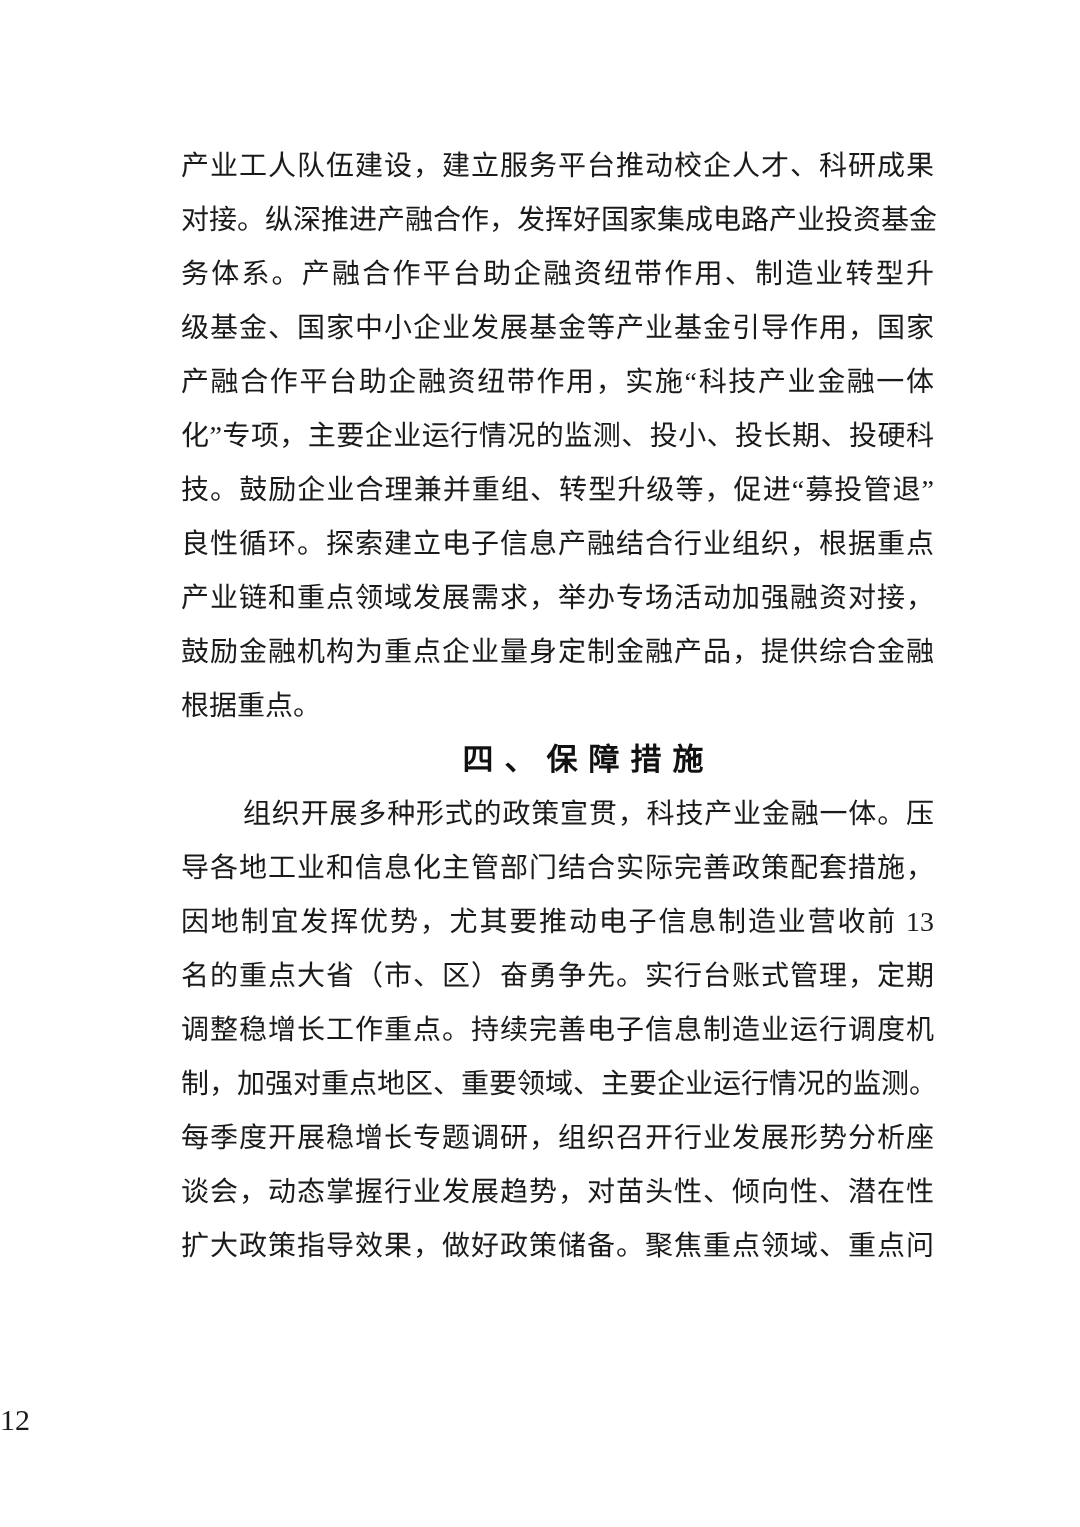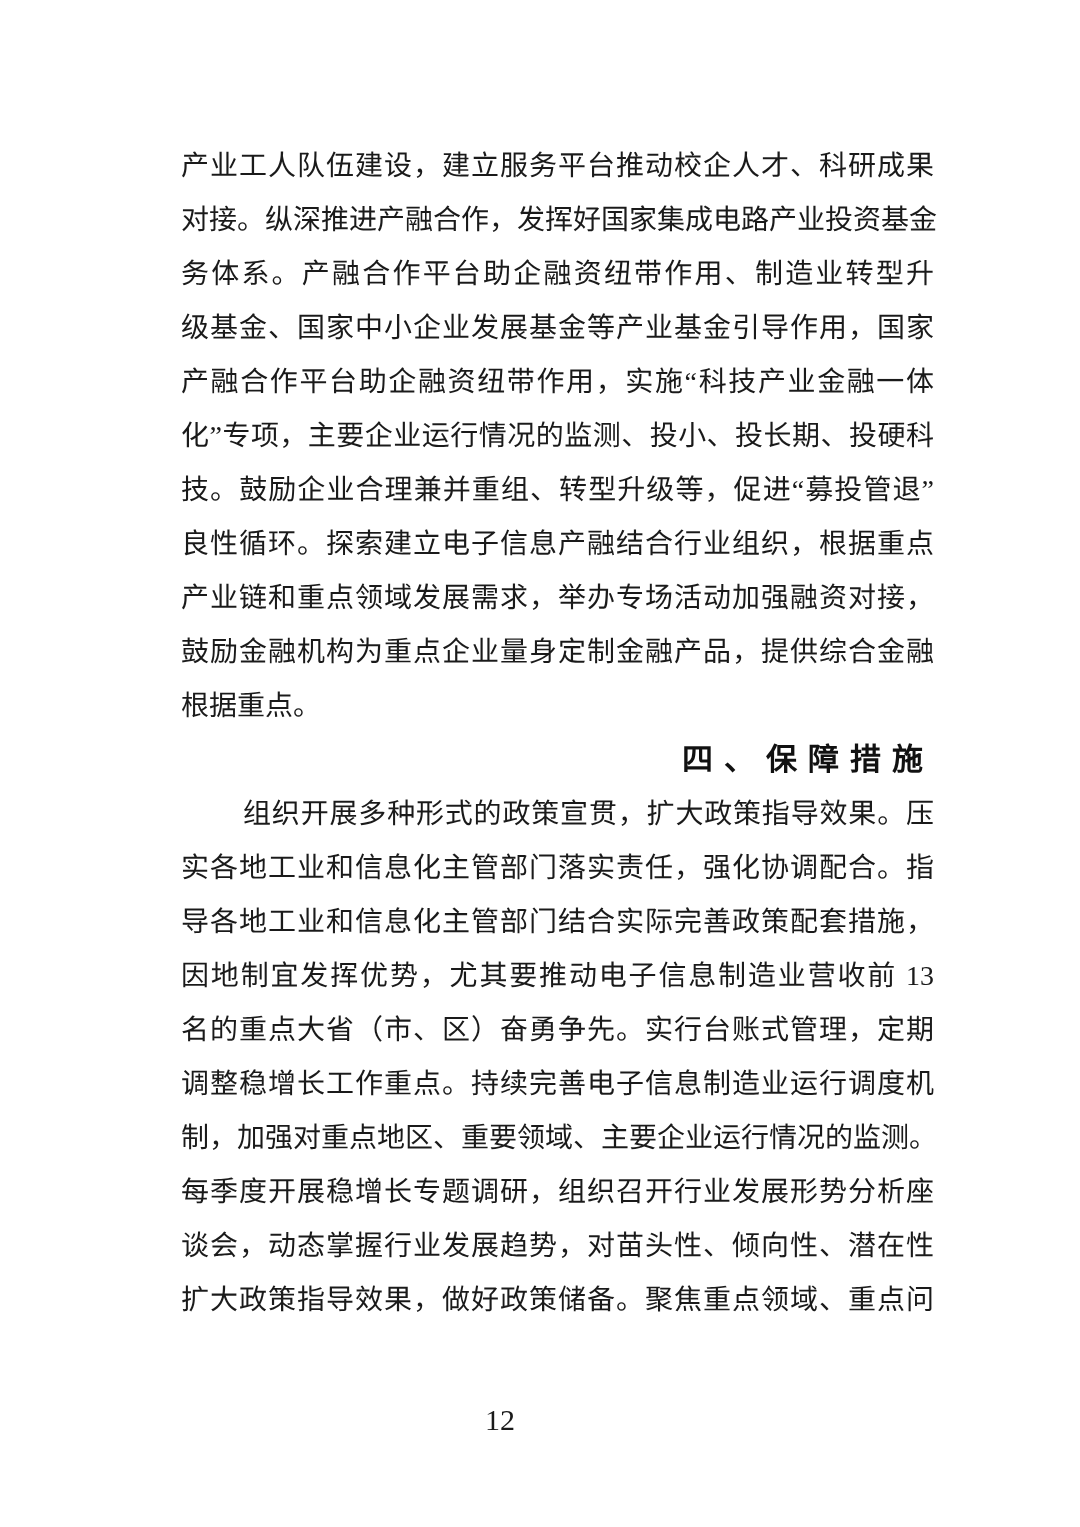--- a/index.html
+++ b/index.html
@@ -37,32 +37,32 @@
     padding-left: 62px;
   }
   .heading {
     height: 54px;
     line-height: 54px;
     padding-left: 62px;
     font-family: "Liberation Sans", sans-serif;
     font-weight: bold;
     font-size: 31px;
     letter-spacing: 11px;
-    text-align: right;
+    text-align: center;
     color: #111111;
     white-space: nowrap;
   }
   .page-number {
     position: absolute;
     left: 0;
     top: 1398px;
     width: 1000px;
     height: 44px;
     line-height: 44px;
-    text-align: center;
+    text-align: left;
     font-size: 30px;
     font-family: "Liberation Serif", serif;
     color: #1a1a1a;
   }
 </style>
 </head>
 <body>
 
 <div class="page">
   <div class="content">
@@ -74,22 +74,21 @@
     <div class="line">产融合作平台助企融资纽带作用，实施“科技产业金融一体</div>
     <div class="line">化”专项，主要企业运行情况的监测、投小、投长期、投硬科</div>
     <div class="line">技。鼓励企业合理兼并重组、转型升级等，促进“募投管退”</div>
     <div class="line">良性循环。探索建立电子信息产融结合行业组织，根据重点</div>
     <div class="line">产业链和重点领域发展需求，举办专场活动加强融资对接，</div>
     <div class="line">鼓励金融机构为重点企业量身定制金融产品，提供综合金融</div>
     <div class="line para-end">根据重点。</div>
 
     <div class="heading">四、保障措施</div>
 
-    <div class="line indent">组织开展多种形式的政策宣贯，扩大政策指导效果。压</div>
-    <div class="line">实各地工业和信息化主管部门落实责任，强化协调配合。指</div>
+    <div class="line indent">组织开展多种形式的政策宣贯，科技产业金融一体。压</div>
     <div class="line">导各地工业和信息化主管部门结合实际完善政策配套措施，</div>
     <div class="line">因地制宜发挥优势，尤其要推动电子信息制造业营收前 13</div>
     <div class="line">名的重点大省（市、区）奋勇争先。实行台账式管理，定期</div>
     <div class="line">调整稳增长工作重点。持续完善电子信息制造业运行调度机</div>
     <div class="line">制，加强对重点地区、重要领域、主要企业运行情况的监测。</div>
     <div class="line">每季度开展稳增长专题调研，组织召开行业发展形势分析座</div>
     <div class="line">谈会，动态掌握行业发展趋势，对苗头性、倾向性、潜在性</div>
     <div class="line">扩大政策指导效果，做好政策储备。聚焦重点领域、重点问</div>
 
   </div>

